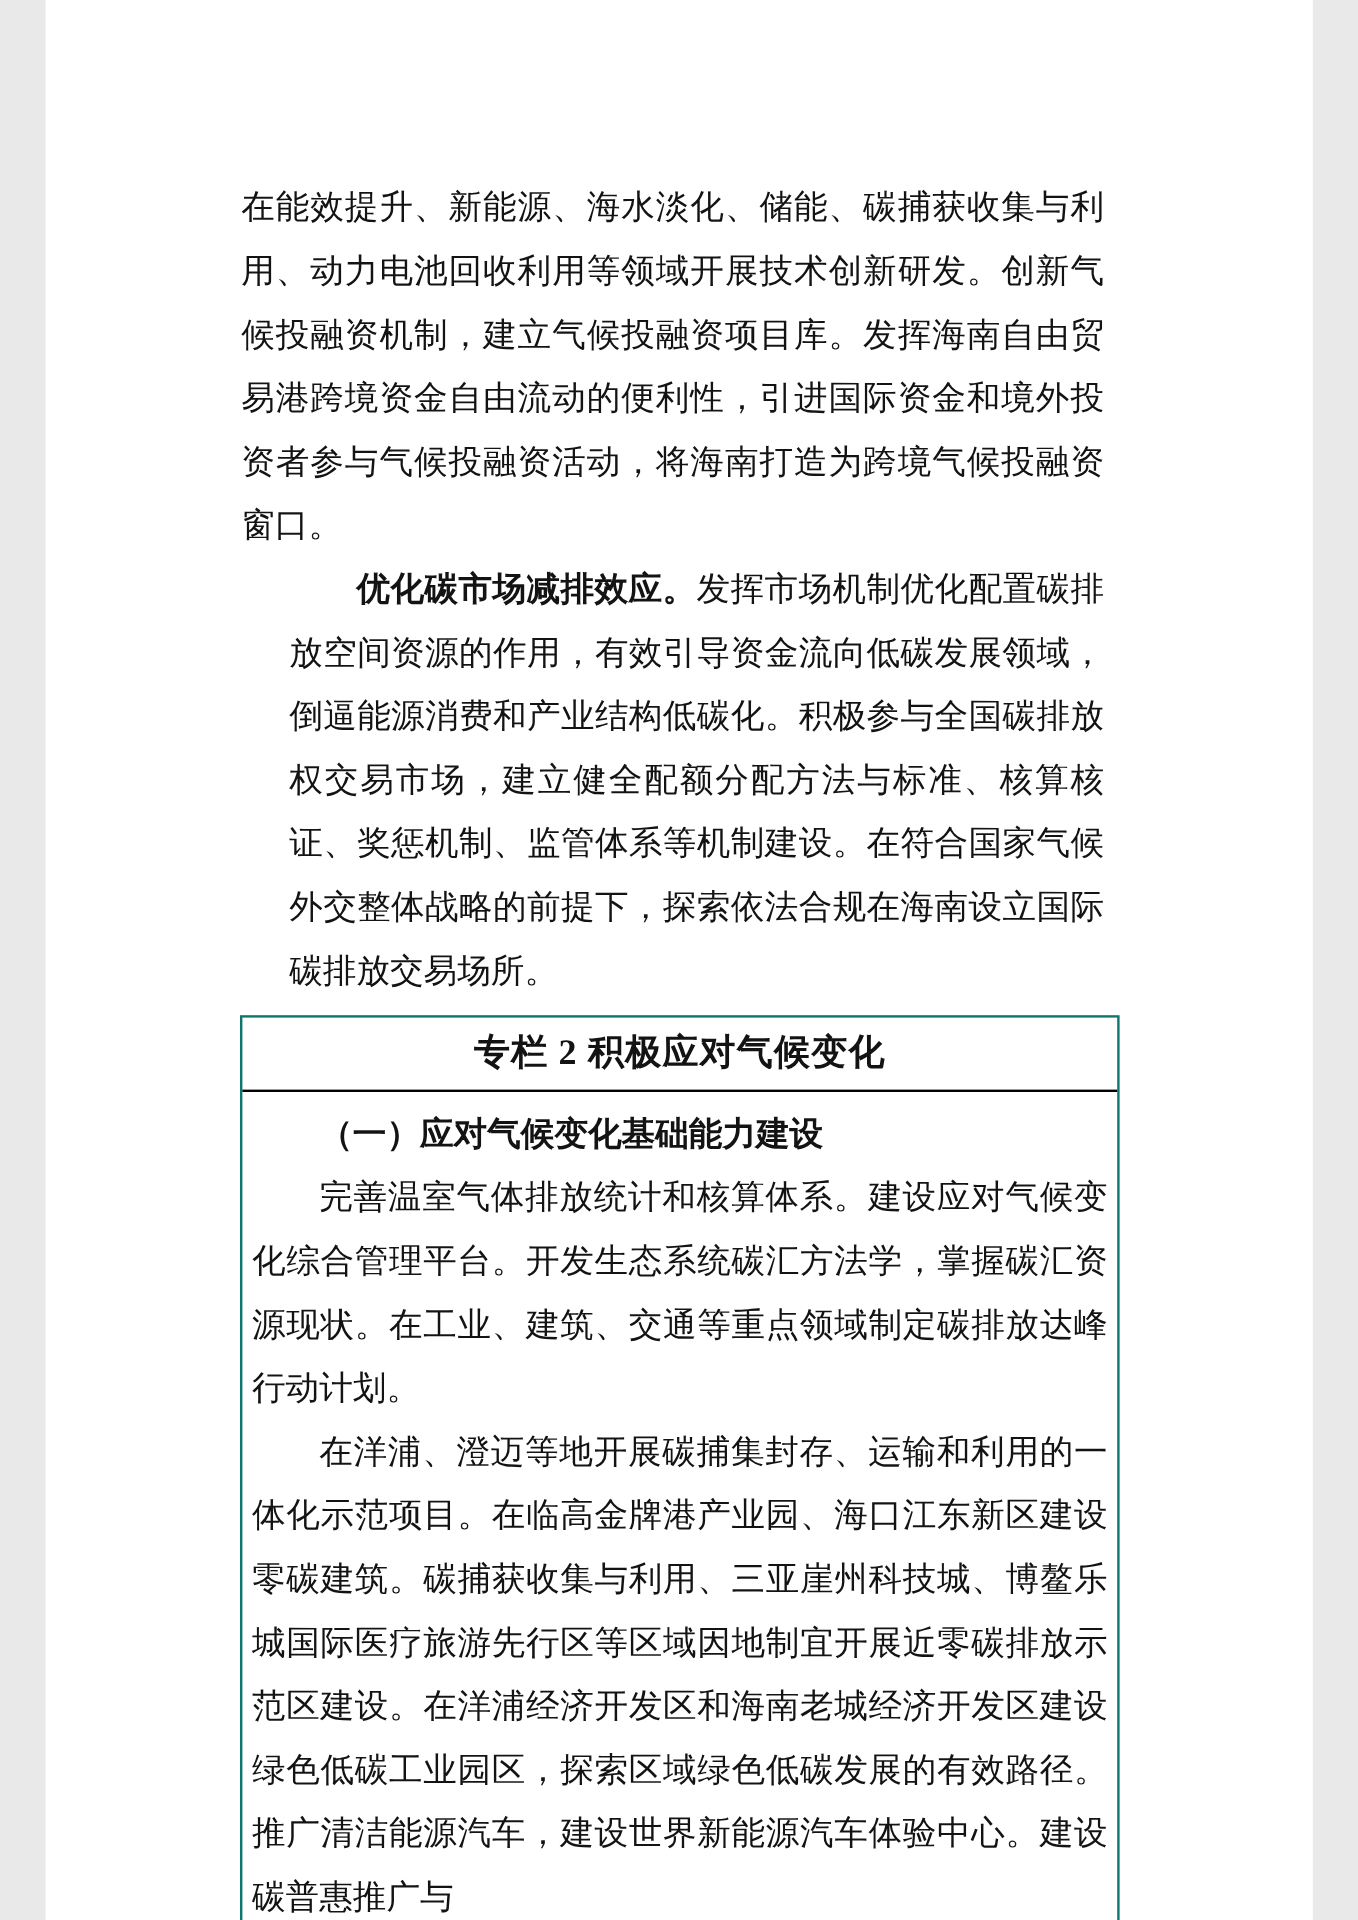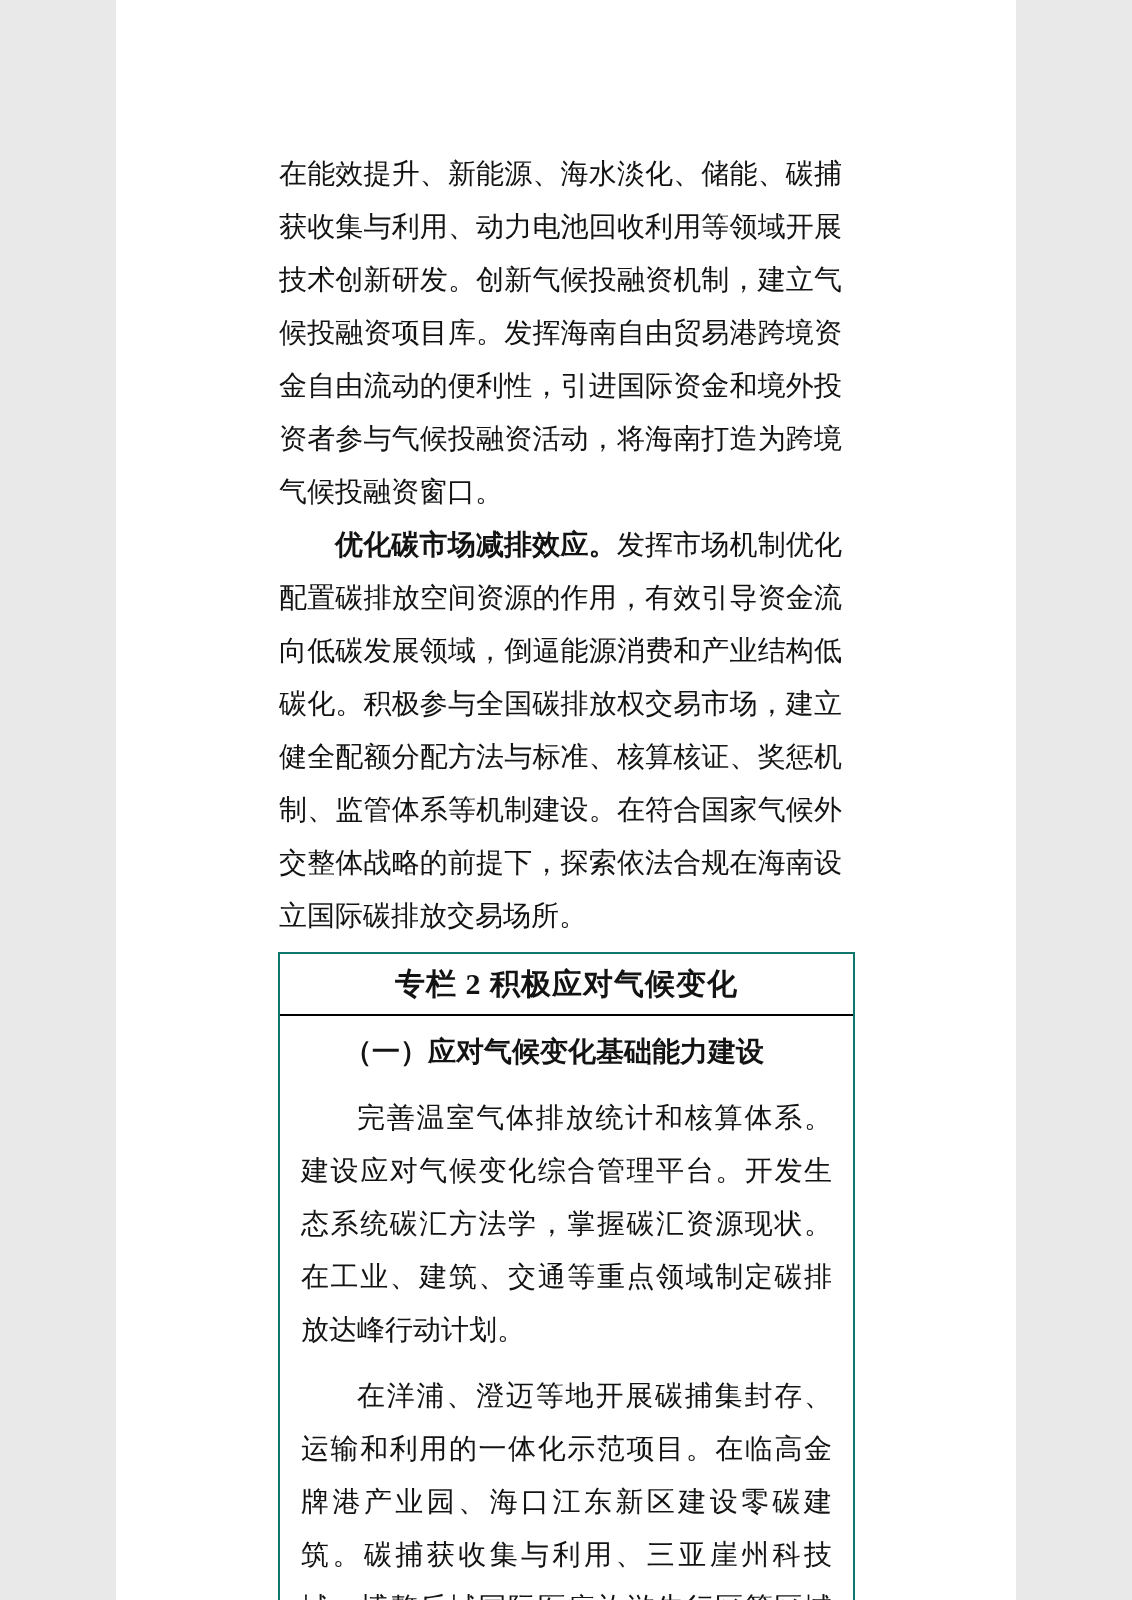--- a/index.html
+++ b/index.html
@@ -1,35 +1,35 @@
 <!DOCTYPE html>
 <html><head>
 <meta charset="utf-8">
 <style>
   html, body { margin: 0; padding: 0; background: #e9e9e9; }
   .page {
     position: relative;
-    width: 900px;
+    width: 1056px;
     height: 1600px;
     margin: 0 auto;
     background: #ffffff;
     box-sizing: border-box;
     padding: 147px 174px 0 163px;
     font-family: "Liberation Serif", "DejaVu Serif", serif;
     font-size: 28px;
     line-height: 53px;
     color: #131313;
   }
   .para {
     margin: 0;
     text-align: justify;
     text-justify: inter-character;
     word-break: break-all;
   }
-  .para.indent { text-indent: 2em; }
+  .para.indent { text-indent: 2em; margin-left: 40px; }
   .lead { font-weight: 700; }
   .column-box {
     margin: 10px -13px 0 -1px;
     border: 2px solid #0f766e;
     background: #fff;
   }
   .box-header {
     height: 60px;
     line-height: 60px;
     text-align: center;
@@ -44,21 +44,21 @@
     box-sizing: content-box;
   }
   .box-heading {
     margin: 0;
     text-indent: 2em;
     font-weight: 700;
     text-align: justify;
     word-break: break-all;
   }
   .box-para {
-    margin: 13px;
+    margin: 0;
     text-indent: 2em;
     text-align: justify;
     text-justify: inter-character;
     word-break: break-all;
   }
   .page-footer {
     margin-top: 8px;
     height: 40px;
     line-height: 40px;
     text-align: center;

